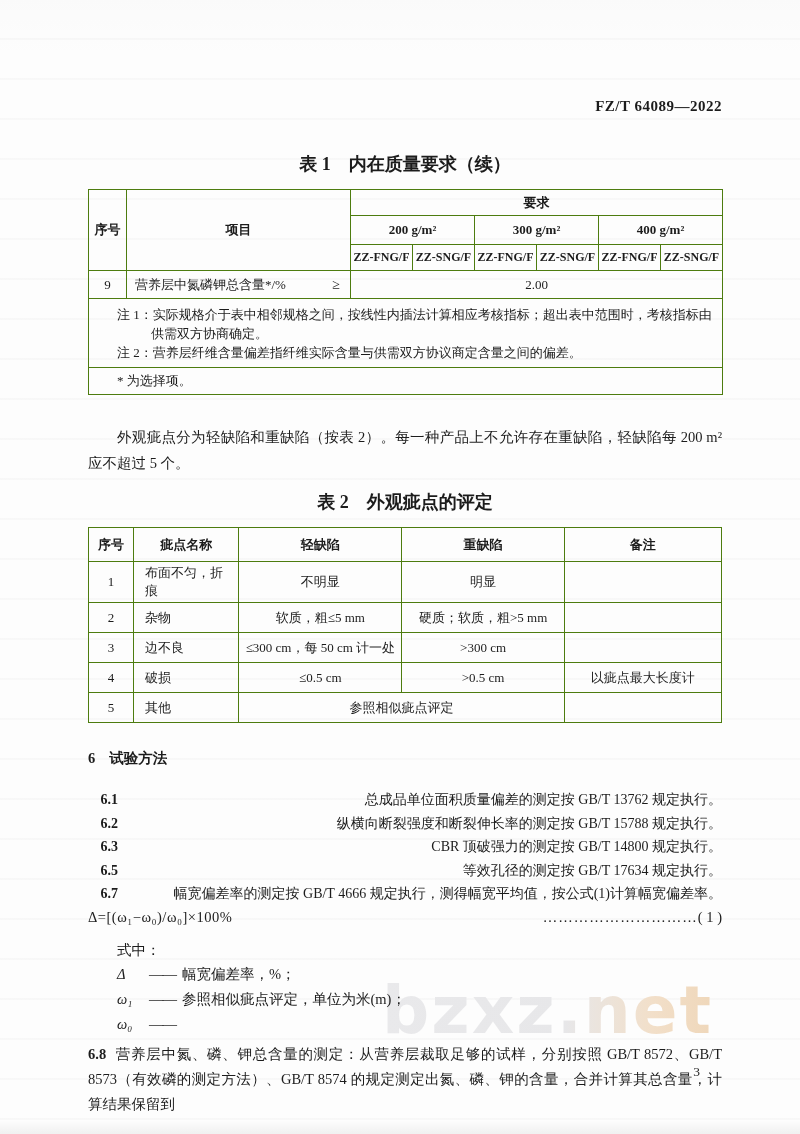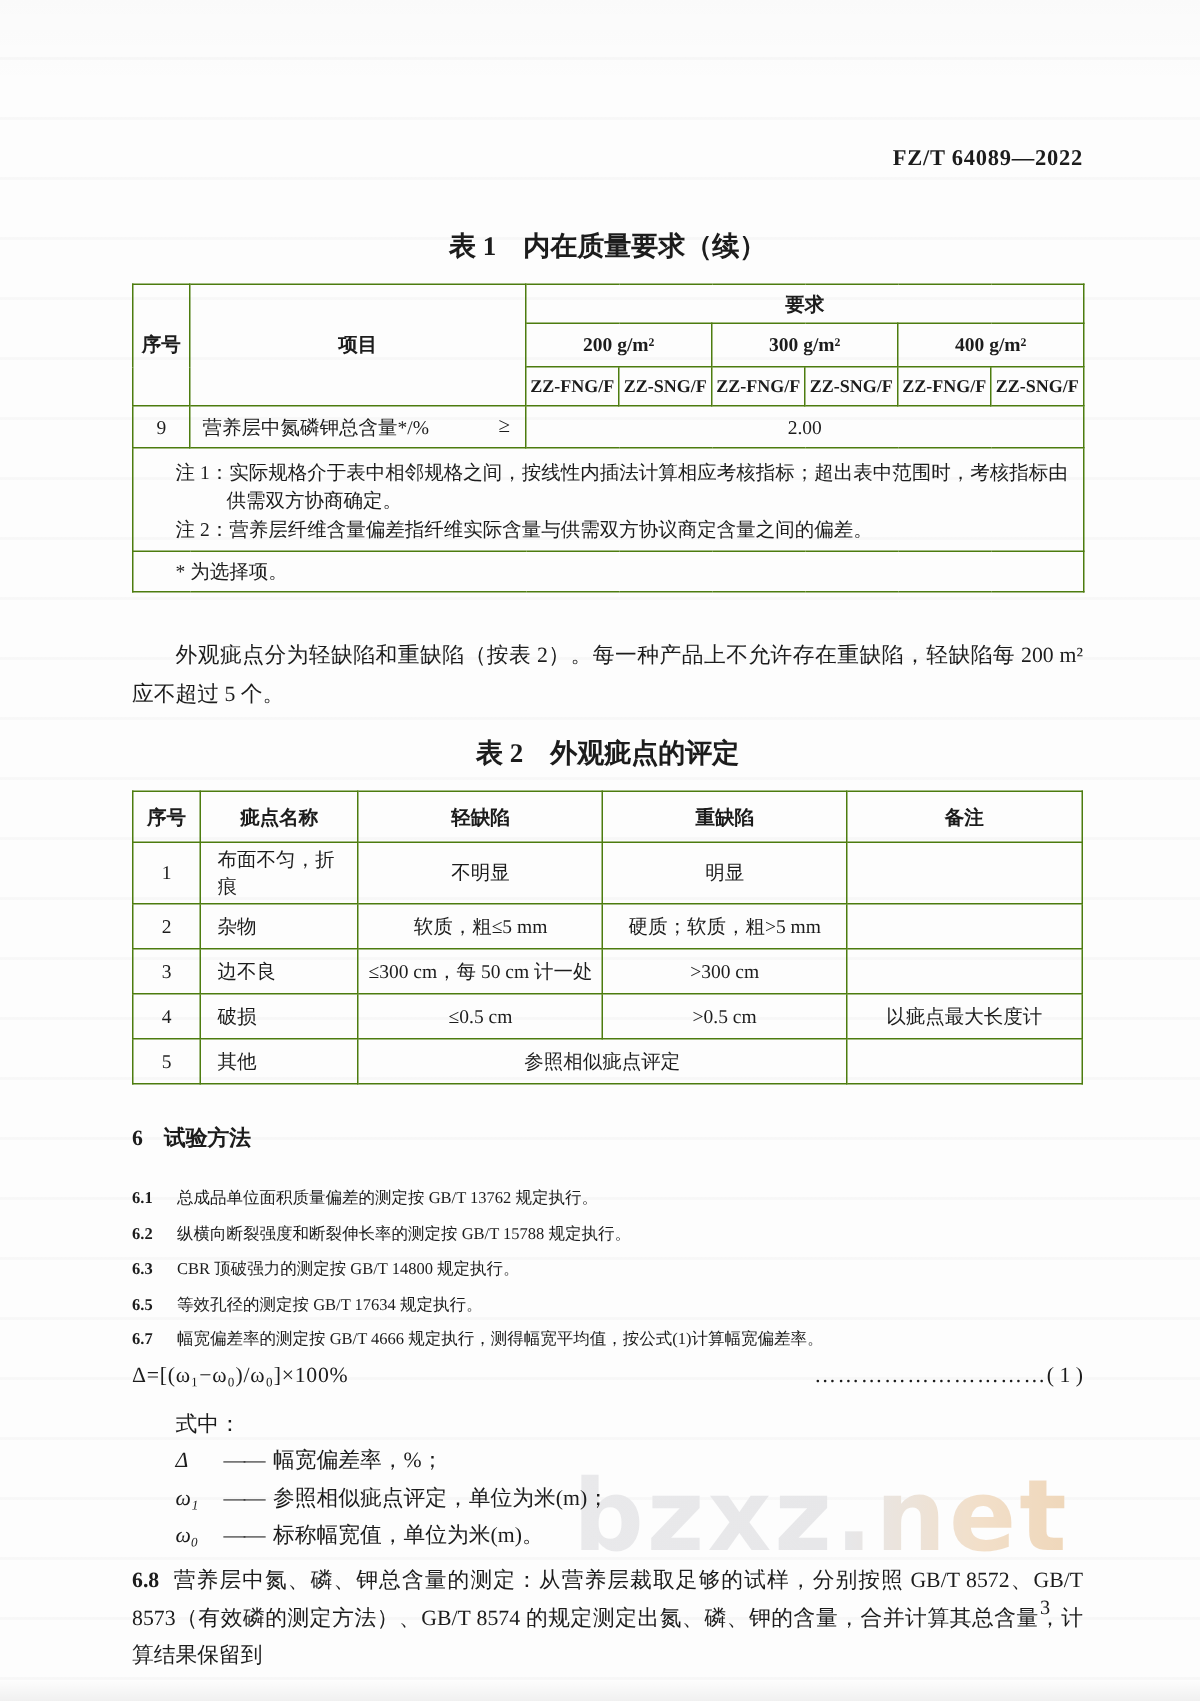--- a/index.html
+++ b/index.html
@@ -65,21 +65,21 @@
   .clause-head .cnum { margin-right:14px; }
 
   .body-para { margin-top:29px; font-size:14.5px; line-height:26px; text-align:justify; text-indent:2em; }
 
   .t2 { margin-top:13px; }
   .t2 .hdr td { height:34px; font-weight:600; }
   .t2 td { height:30px; }
   .t2 .name-cell { text-align:left; padding-left:11px; }
 
   .clause-list { margin-top:20px; }
-  .clause-item { display:flex; font-size:11px; line-height:23.5px; }
+  .clause-item { display:flex; font-size:14px; line-height:23.5px;text-align:right; }
   .clause-item .cnum { font-weight:bold; width:30px; flex:0 0 30px; }
   .clause-item .ctext { flex:1; }
 
   .formula-row { position:relative; margin-top:3px; height:25px; font-size:14.5px; }
   .formula-expr { position:absolute; left:0; right:0; text-align:left; letter-spacing:0.5px; }
   .formula-ref { position:absolute; right:0; top:0; color:#1c1c1c; }
   .formula-ref .leader { letter-spacing:1px; }
 
   .where-label { margin-top:5px; padding-left:29px; font-size:14.5px; line-height:23px; }
   .symdef { display:flex; padding-left:29px; font-size:14.5px; line-height:25px; }
@@ -258,21 +258,20 @@
       <span>幅宽偏差率，%；</span>
     </div>
     <div class="symdef">
       <span class="sym">ω₁</span>
       <span class="dash">——</span>
       <span>参照相似疵点评定，单位为米(m)；</span>
     </div>
     <div class="symdef">
       <span class="sym">ω₀</span>
       <span class="dash">——</span>
-      <span>标称幅宽值，单位为米(m)。</span>
     </div>
 
     <p class="clause-para">
       <span class="cnum">6.8</span><span>营养层中氮、磷、钾总含量的测定：从营养层裁取足够的试样，分别按照 GB/T 8572、GB/T 8573（有效磷的测定方法）、GB/T 8574 的规定测定出氮、磷、钾的含量，合并计算其总含量，计算结果保留到</span>
     </p>
 
   </div>
 
   <div class="page-num">3</div>
 

